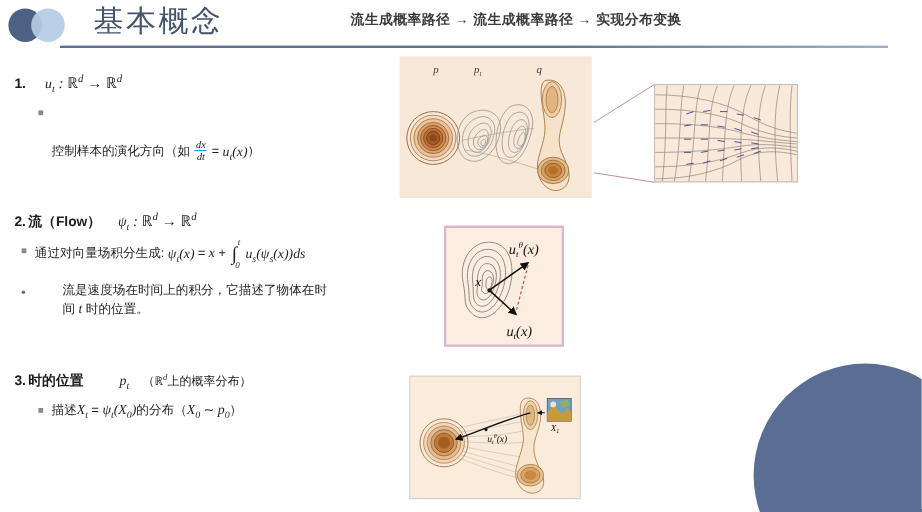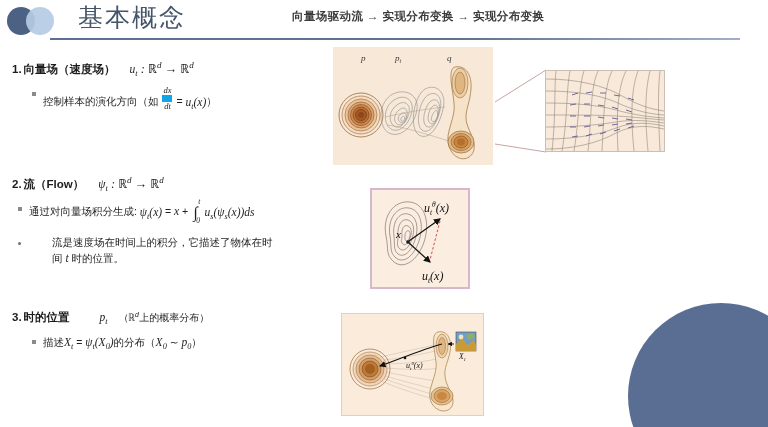--- a/index.html
+++ b/index.html
@@ -99,21 +99,21 @@
   .sec-formula {
     font-family: "Liberation Serif", serif;
     font-style: italic;
     font-weight: normal;
     font-size: 12.5px;
     margin-left: 14px;
     color: #1b1b1b;
     white-space: nowrap;
   }
   .sec-note {
-    font-family: Liberation Mono, monospace;
+    font-family: Liberation Serif, serif;
     font-size: 10px;
     font-style: normal;
     font-weight: normal;
     margin-left: 8px;
     color: #1b1b1b;
   }
 
   .bullets { margin-top: 8px; }
   .bullet {
     display: flex;
@@ -148,21 +148,21 @@
   .frac {
     display: inline-block;
     vertical-align: -0.42em;
     text-align: center;
     font-size: 8.5px;
     line-height: 1.05;
     font-family: "Liberation Serif", serif;
     font-style: italic;
     margin: 0 1px;
   }
-  .frac .num { display: block; border-bottom: 7px solid #0ea5e9; padding: 0 1px; }
+  .frac .num { display: block; border-bottom: 1px solid #0ea5e9; padding: 0 1px; margin-top: 30px; }
   .frac .den { display: block; padding: 0 1px; }
   .intg {
     display: inline-block;
     position: relative;
     font-family: "Liberation Serif", serif;
     font-size: 16px;
     font-style: normal;
     vertical-align: -0.18em;
     margin: 0 7px 0 2px;
   }
@@ -204,32 +204,31 @@
 </style>
 </head>
 <body>
 
 <div class="slide-header">
   <div class="logo-dots">
     <div class="dot dot-dark"></div>
     <div class="dot dot-light"></div>
   </div>
   <div class="slide-title">基本概念</div>
-  <div class="slide-subtitle">向量场驱动流 → 实现分布变换 → 实现分布变换</div>
+  <div class="slide-subtitle">流生成概率路径 → 流生成概率路径 → 实现分布变换</div>
   <div class="header-rule"></div>
 </div>
 
 <div class="corner-circle"></div>
 
 <div class="content-col">
 
   <div class="section sec1">
     <div class="sec-head">
       <span class="sec-num">1.</span>
-      <span>向量场（速度场）</span>
       <span class="sec-formula">
         <span class="math">u<sub>t</sub></span> : <span class="math-up">ℝ</span><sup><i>d</i></sup> → <span class="math-up">ℝ</span><sup><i>d</i></sup>
       </span>
     </div>
     <div class="bullets">
       <div class="bullet">
         <span class="marker"></span>
         <span class="bullet-text">控制样本的演化方向（如&nbsp;<span class="frac"><span class="num">dx</span><span class="den">dt</span></span>&nbsp;<span class="math-up">=</span>&nbsp;<span class="math">u<sub>t</sub>(x)</span>）</span>
       </div>
     </div>

